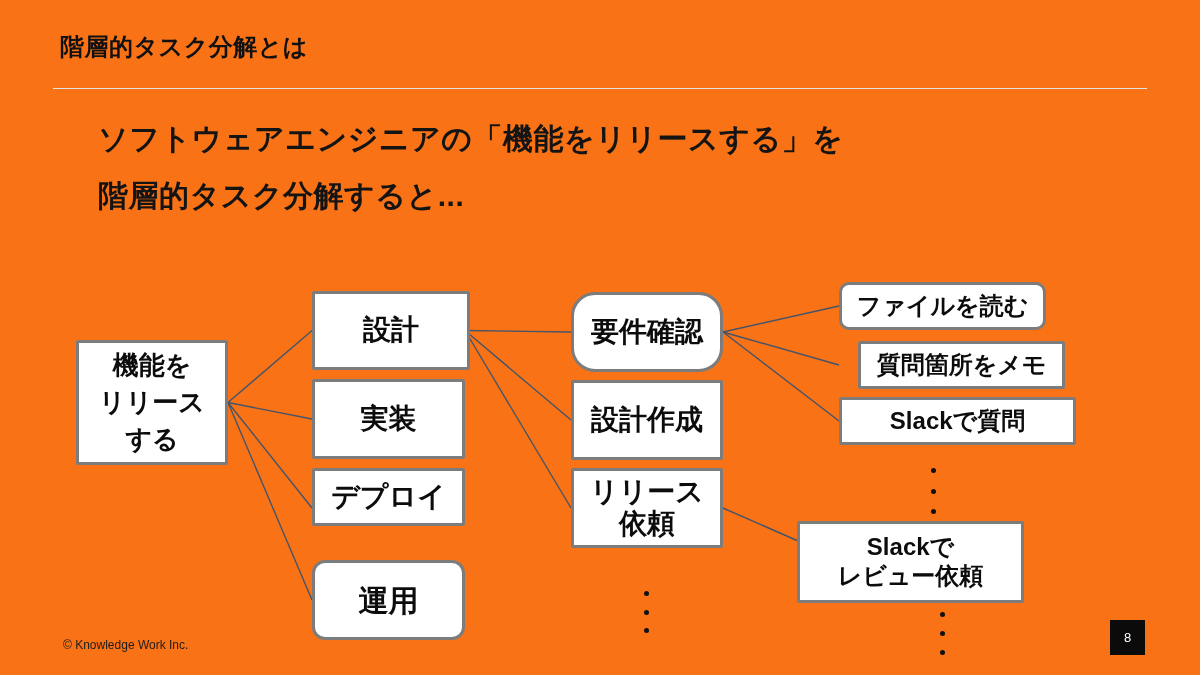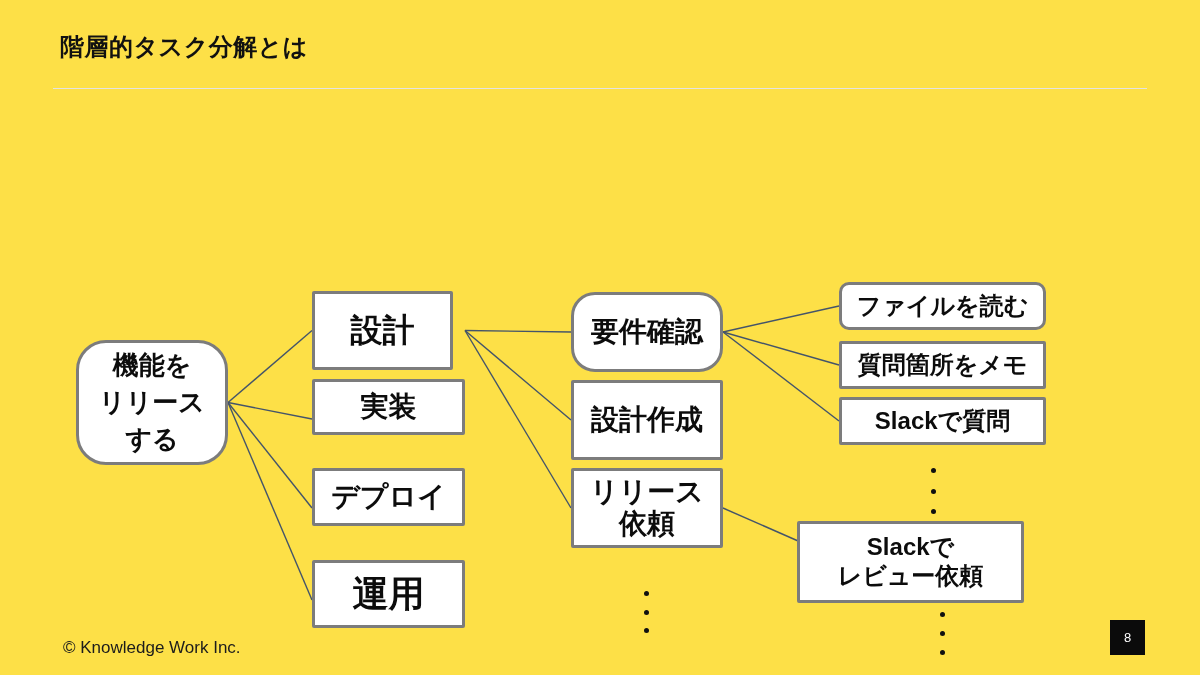--- a/index.html
+++ b/index.html
@@ -1,17 +1,17 @@
 <!DOCTYPE html>
 <html><head>
 <meta charset="utf-8">
 <style>
   html,body{margin:0;padding:0;background:#888;}
   .slide{
-    position:relative;width:1200px;height:675px;background:#fde047;overflow:hidden;
+    position:relative;width:1200px;height:675px;background:#f97316;overflow:hidden;
     font-family:"Liberation Sans","DejaVu Sans",sans-serif;margin:0 auto;
   }
   .slide-title{
     position:absolute;left:60px;top:31px;font-size:24px;font-weight:bold;color:#111;
     letter-spacing:0.5px;
   }
   .logo{
     position:absolute;right:53px;top:36px;font-size:20px;font-weight:800;color:#1a1a1a;
     letter-spacing:2.2px;white-space:nowrap;
   }
@@ -26,63 +26,67 @@
   #edge-layer{position:absolute;left:0;top:0;width:1200px;height:675px;}
   .node{
     position:absolute;box-sizing:border-box;background:#ffffff;border:3px solid #7c7c7c;
     border-radius:2px;display:flex;align-items:center;justify-content:center;
     text-align:center;font-weight:bold;color:#0c0c0c;white-space:pre-line;line-height:1.3;
   }
   .dot{
     position:absolute;width:5px;height:5px;background:#101010;border-radius:50%;
   }
   .footer{
-    position:absolute;left:63px;top:638px;font-size:17px;color:#1c1c1c;font-weight:normal;
+    position:absolute;left:63px;top:638px;font-size:12px;color:#1c1c1c;font-weight:normal;
   }
   .page-badge{
     position:absolute;left:1110px;top:620px;width:35px;height:35px;background:#0b0b0b;
     color:#ffffff;font-size:13px;display:flex;align-items:center;justify-content:center;
   }
 </style>
 </head>
 <body>
 
 <div class="slide">
   <div class="slide-title">階層的タスク分解とは</div>
   <div class="divider"></div>
 
+  <div class="heading">
+    <div class="hline">ソフトウェアエンジニアの「機能をリリースする」を</div>
+    <div class="hline">階層的タスク分解すると...</div>
+  </div>
 
   <svg id="edge-layer" viewBox="0 0 1200 675" xmlns="http://www.w3.org/2000/svg">
       <line x1="228" y1="402.5" x2="312" y2="330.5" stroke="#44546A" stroke-width="1.4"></line>
       <line x1="228" y1="402.5" x2="312" y2="419" stroke="#44546A" stroke-width="1.4"></line>
       <line x1="228" y1="402.5" x2="312" y2="508" stroke="#44546A" stroke-width="1.4"></line>
       <line x1="228" y1="402.5" x2="312" y2="600" stroke="#44546A" stroke-width="1.4"></line>
       <line x1="465" y1="330.5" x2="571" y2="332" stroke="#44546A" stroke-width="1.4"></line>
       <line x1="465" y1="330.5" x2="571" y2="420" stroke="#44546A" stroke-width="1.4"></line>
       <line x1="465" y1="330.5" x2="571" y2="508" stroke="#44546A" stroke-width="1.4"></line>
       <line x1="723" y1="332" x2="839" y2="306" stroke="#44546A" stroke-width="1.4"></line>
       <line x1="723" y1="332" x2="839" y2="365" stroke="#44546A" stroke-width="1.4"></line>
       <line x1="723" y1="332" x2="839" y2="421" stroke="#44546A" stroke-width="1.4"></line>
       <line x1="723" y1="508" x2="830" y2="555" stroke="#44546A" stroke-width="1.4"></line>
     </svg>
   <div id="node-layer">
-      <div class="node" style="left: 76px; top: 340px; width: 152px; height: 125px; font-size: 26px; line-height: 1.42; border-color: rgb(124, 124, 124); border-radius: 30px;">機能を
+      <div class="node" style="left: 76px; top: 340px; width: 152px; height: 125px; font-size: 26px; line-height: 1.42; border-color: rgb(124, 124, 124);">機能を
 リリース
 する</div>
-      <div class="node" style="left: 312px; top: 291px; width: 141px; height: 79px; font-size: 32px; border-color: rgb(124, 124, 124);">設計</div>
-      <div class="node" style="left: 312px; top: 379px; width: 153px; height: 56px; font-size: 28px; border-color: rgb(124, 124, 124);">実装</div>
+      <div class="node" style="left: 312px; top: 291px; width: 158px; height: 79px; font-size: 28px; border-color: rgb(124, 124, 124);">設計</div>
+      <div class="node" style="left: 312px; top: 379px; width: 153px; height: 80px; font-size: 28px; border-color: rgb(124, 124, 124);">実装</div>
       <div class="node" style="left: 312px; top: 468px; width: 153px; height: 58px; font-size: 28px; border-color: rgb(124, 124, 124);">デプロイ</div>
-      <div class="node" style="left: 312px; top: 560px; width: 153px; height: 68px; font-size: 36px; border-color: rgb(124, 124, 124);">運用</div>
+      <div class="node" style="left: 312px; top: 560px; width: 153px; height: 80px; font-size: 30px; border-color: rgb(124, 124, 124); border-radius: 13px;">運用</div>
       <div class="node" style="left: 571px; top: 292px; width: 152px; height: 80px; font-size: 28px; border-color: rgb(124, 124, 124); border-radius: 24px;">要件確認</div>
       <div class="node" style="left: 571px; top: 380px; width: 152px; height: 80px; font-size: 28px; border-color: rgb(124, 124, 124);">設計作成</div>
       <div class="node" style="left: 571px; top: 468px; width: 152px; height: 80px; font-size: 28px; line-height: 1.15; border-color: rgb(124, 124, 124);">リリース
 依頼</div>
       <div class="node" style="left: 839px; top: 282px; width: 207px; height: 48px; font-size: 24px; border-color: rgb(124, 124, 124); border-radius: 10px;">ファイルを読む</div>
-      <div class="node" style="left: 839px; top: 341px; width: 207px; height: 48px; font-size: 24px; border-color: rgb(124, 124, 124);">質問箇所をメモ</div>
-      <div class="node" style="left: 839px; top: 397px; width: 207px; height: 48px; font-size: 24px; border-color: rgb(124, 124, 124);">Slackで質問</div>
+      <div class="node" style="left: 858px; top: 341px; width: 207px; height: 48px; font-size: 24px; border-color: rgb(124, 124, 124);">質問箇所をメモ</div>
+      <div class="node" style="left: 839px; top: 397px; width: 237px; height: 48px; font-size: 24px; border-color: rgb(124, 124, 124);">Slackで質問</div>
       <div class="node" style="left: 797px; top: 521px; width: 227px; height: 82px; font-size: 24px; line-height: 1.2; border-color: rgb(124, 124, 124);">Slackで
 レビュー依頼</div>
       <div class="dot" style="left: 930.5px; top: 467.5px;"></div>
       <div class="dot" style="left: 930.5px; top: 488.5px;"></div>
       <div class="dot" style="left: 930.5px; top: 508.5px;"></div>
       <div class="dot" style="left: 643.5px; top: 590.5px;"></div>
       <div class="dot" style="left: 643.5px; top: 609.5px;"></div>
       <div class="dot" style="left: 643.5px; top: 627.5px;"></div>
       <div class="dot" style="left: 939.5px; top: 611.5px;"></div>
       <div class="dot" style="left: 939.5px; top: 630.5px;"></div>

